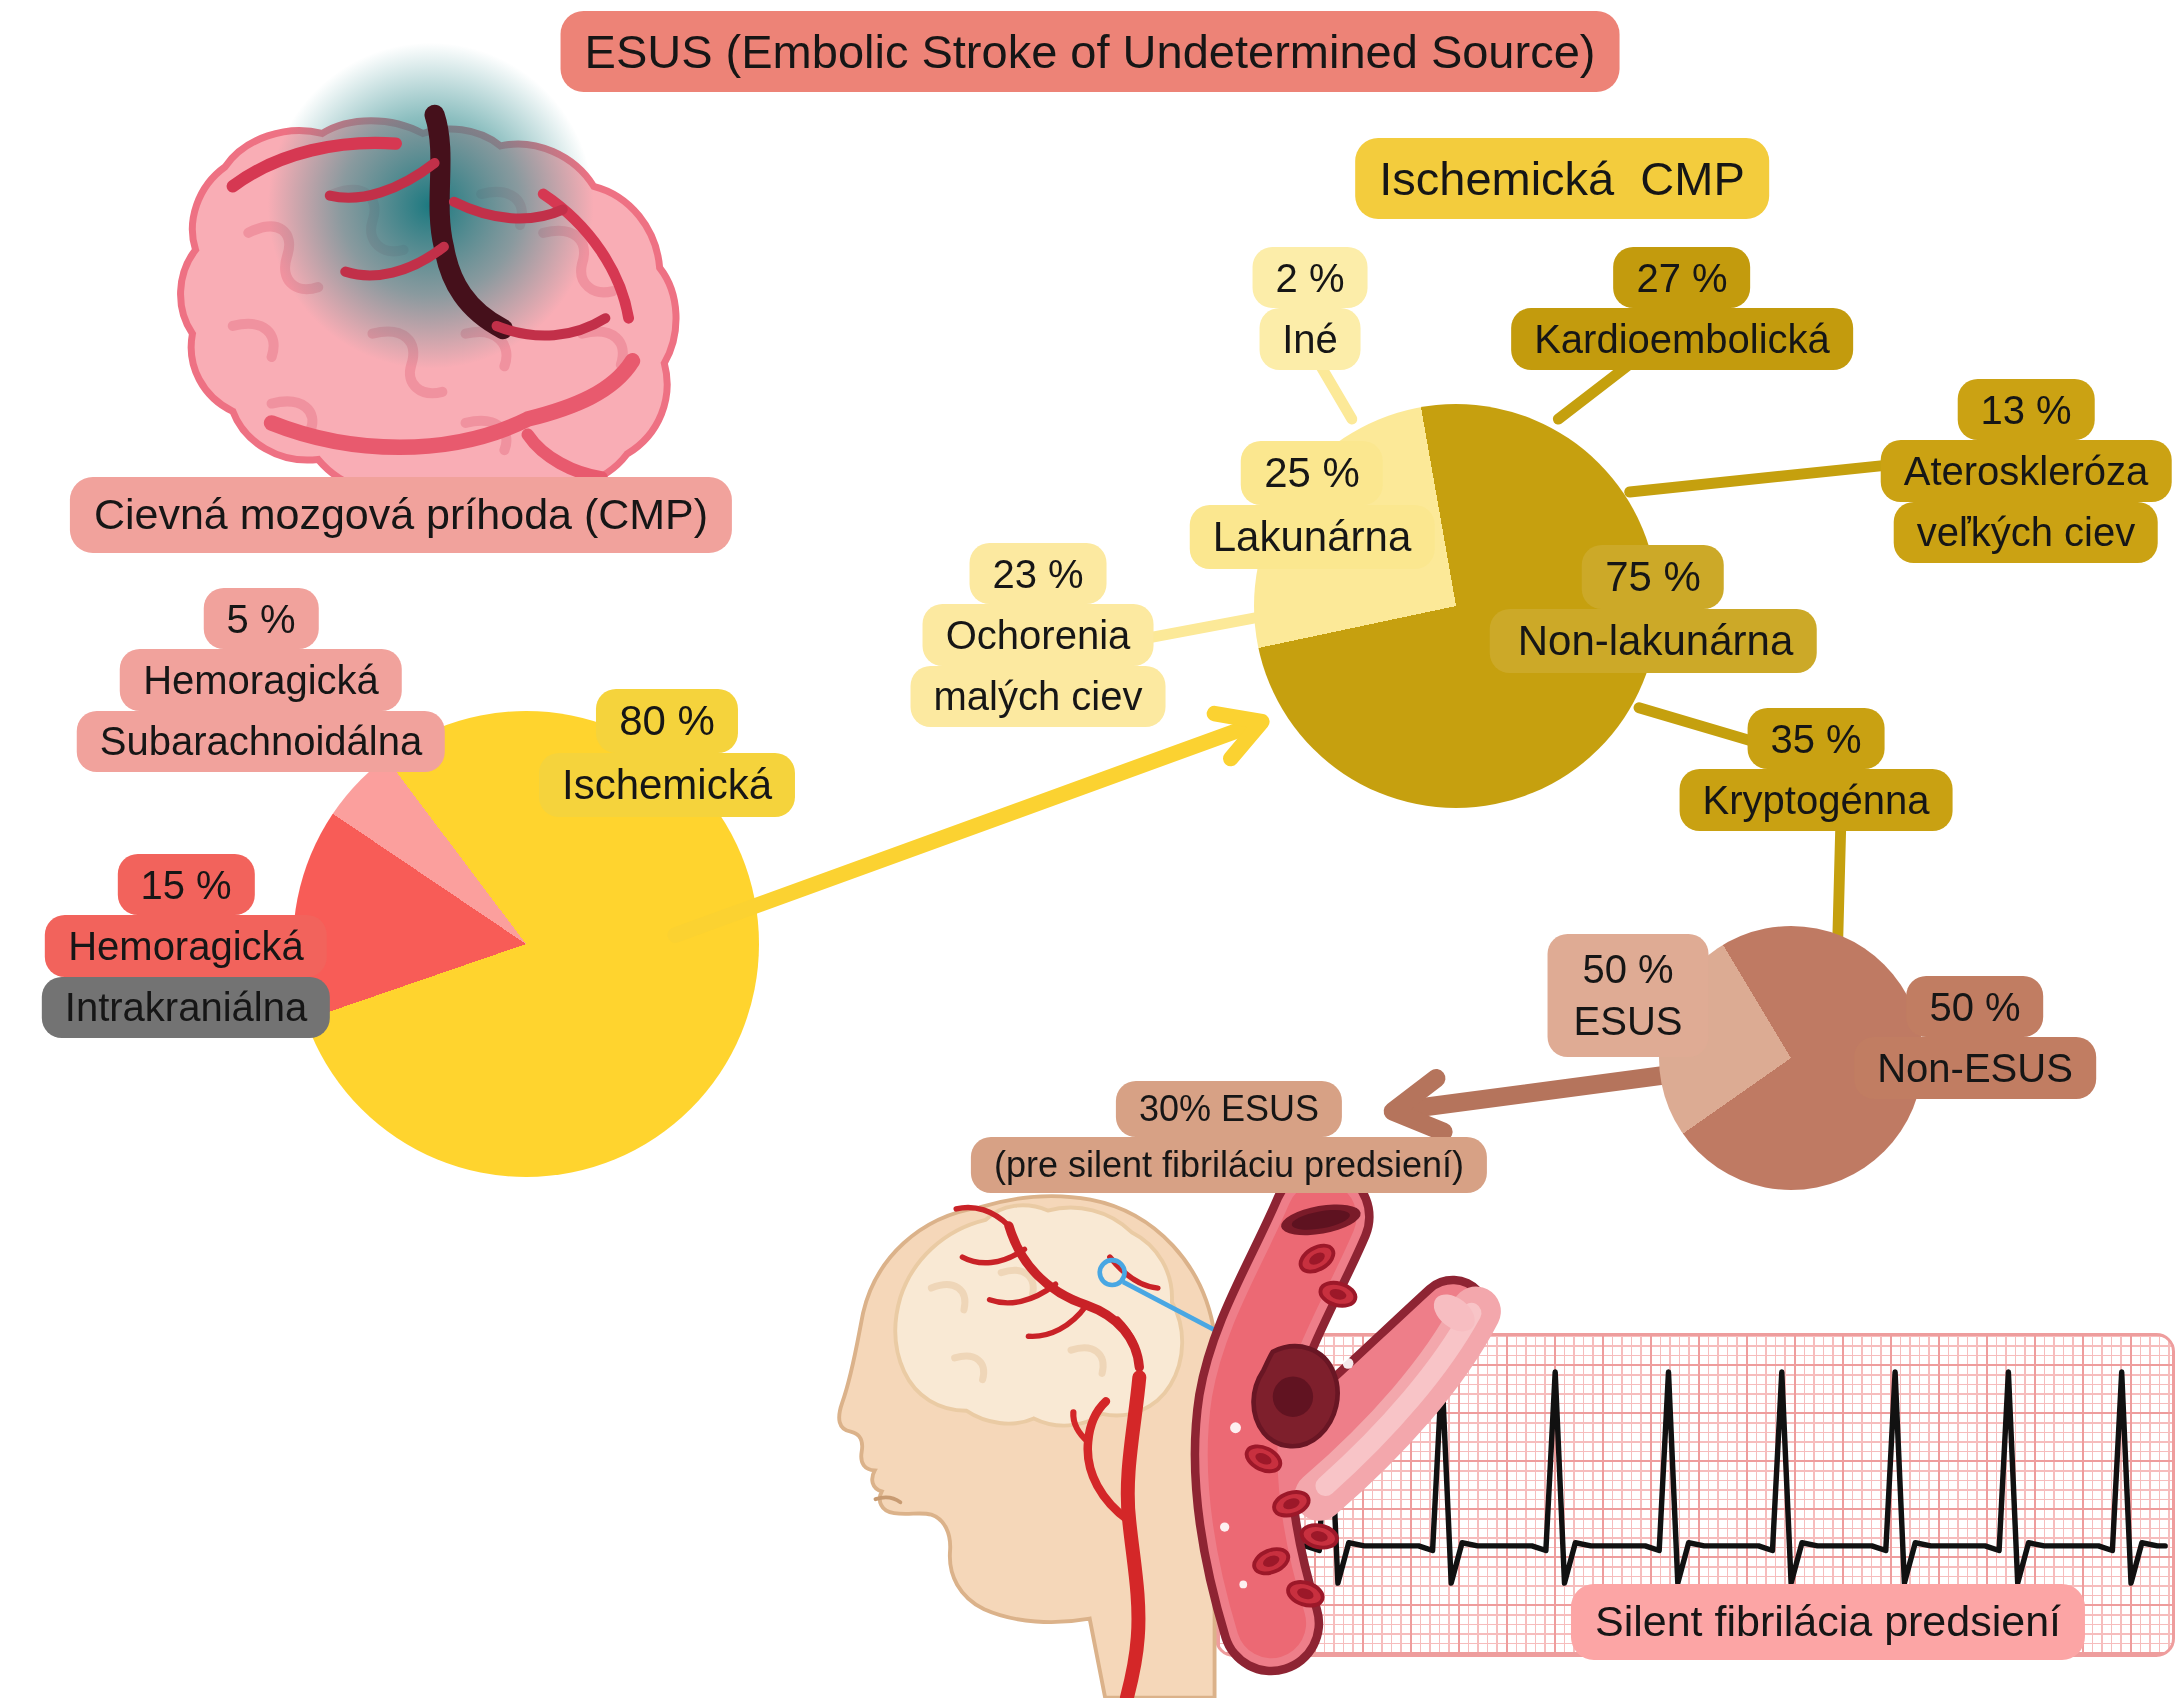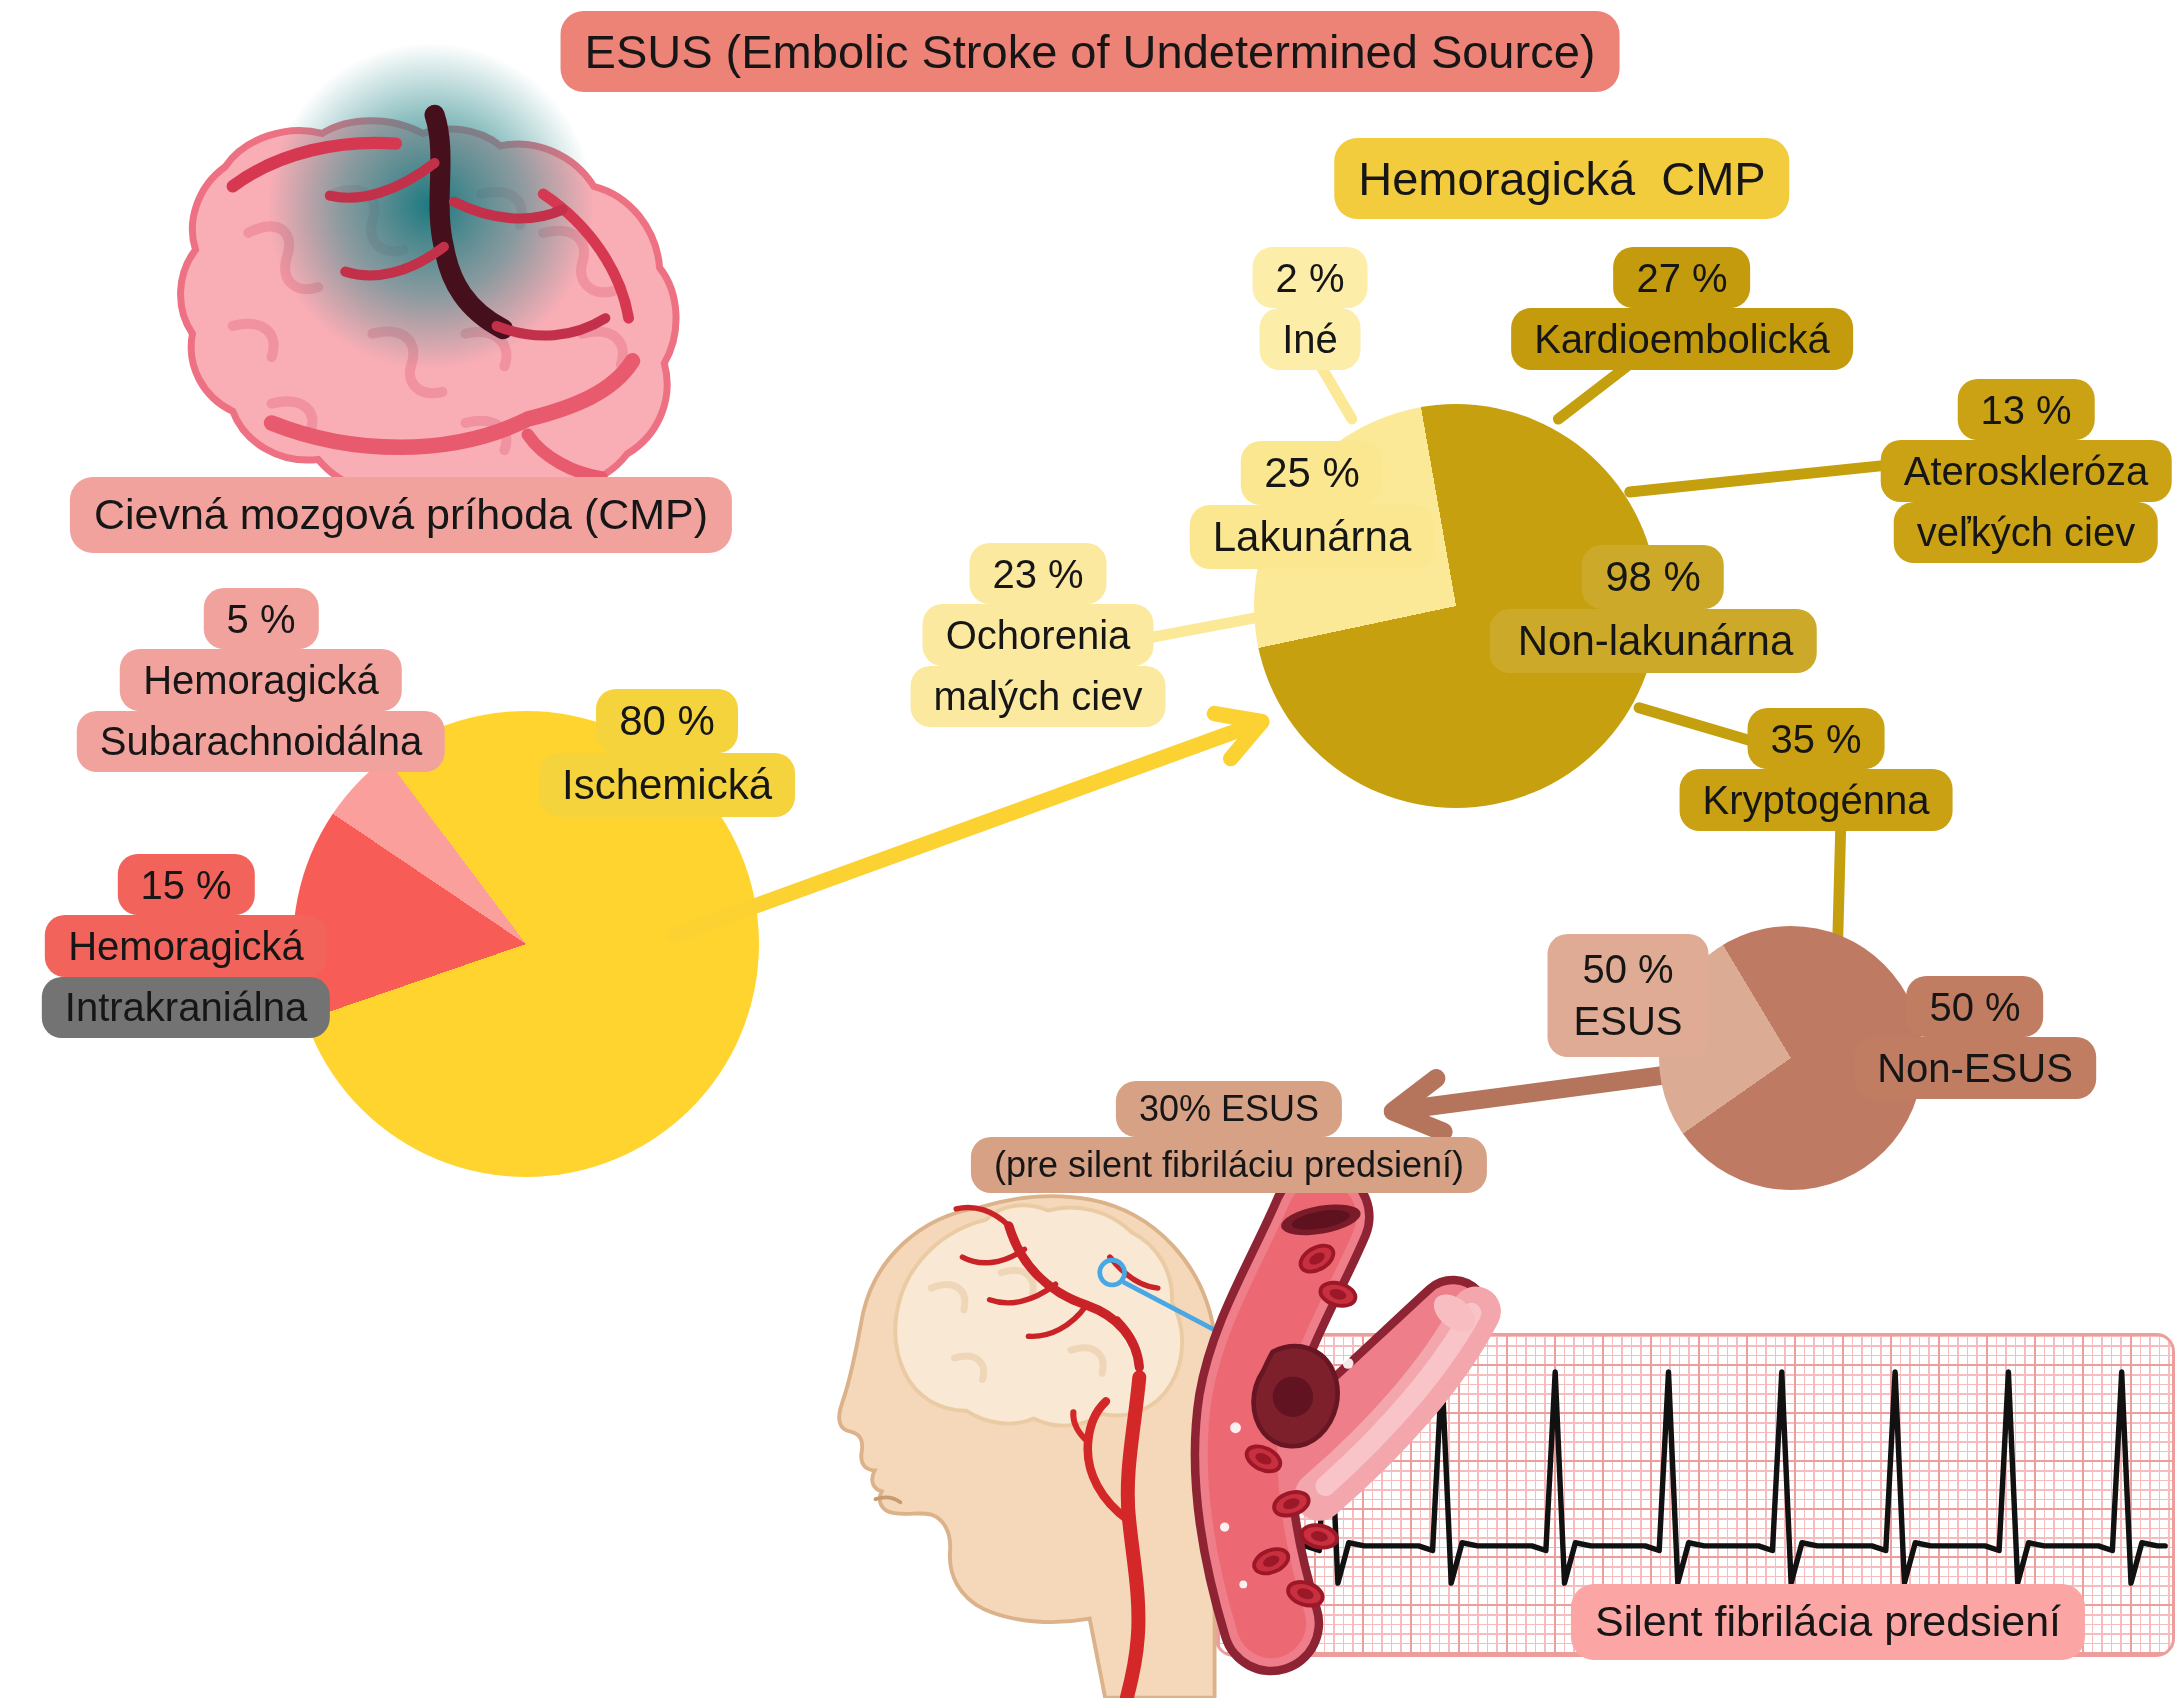--- a/index.html
+++ b/index.html
@@ -202,41 +202,41 @@
   <div class="lbl" style="left:186px;top:854px;font-size:40px">
       <div class="pill" style="background: rgb(242, 99, 92);">15 %</div>
       <div class="pill" style="background: rgb(242, 99, 92);">Hemoragická</div>
       <div class="pill" style="background: #737373;">Intrakraniálna</div>
     </div>
   <div class="lbl" style="left:667px;top:689px;font-size:42px">
       <div class="pill" style="background: rgb(245, 211, 60);">80 %</div>
       <div class="pill" style="background: rgb(245, 211, 60);">Ischemická</div>
     </div>
   <div class="lbl wide" style="left:1562px;top:138px;font-size:47px">
-      <div class="pill multi" style="background: rgb(243, 204, 61);"><div>Hemoragická  CMP</div></div>
+      <div class="pill multi" style="background: rgb(243, 204, 61);"><div>Ischemická  CMP</div></div>
     </div>
   <div class="lbl" style="left:1310px;top:247px;font-size:40px">
       <div class="pill" style="background: rgb(252, 237, 169);">2 %</div>
       <div class="pill" style="background: rgb(252, 237, 169);">Iné</div>
     </div>
   <div class="lbl" style="left:1682px;top:247px;font-size:40px">
       <div class="pill" style="background: rgb(195, 155, 13);">27 %</div>
       <div class="pill" style="background: rgb(195, 155, 13);">Kardioembolická</div>
     </div>
   <div class="lbl" style="left:2026px;top:379px;font-size:40px">
       <div class="pill" style="background: rgb(203, 162, 19);">13 %</div>
       <div class="pill" style="background: rgb(203, 162, 19);">Ateroskleróza</div>
       <div class="pill" style="background: rgb(203, 162, 19);">veľkých ciev</div>
     </div>
   <div class="lbl" style="left:1312px;top:441px;font-size:42px">
       <div class="pill" style="background: rgb(251, 231, 143);">25 %</div>
       <div class="pill" style="background: rgb(251, 231, 143);">Lakunárna</div>
     </div>
   <div class="lbl" style="left:1653px;top:545px;font-size:42px">
-      <div class="pill" style="background: rgb(204, 169, 40);">98 %</div>
+      <div class="pill" style="background: rgb(204, 169, 40);">75 %</div>
       <div class="pill" style="background: rgb(204, 169, 40); padding-left: 28px;">Non-lakunárna</div>
     </div>
   <div class="lbl" style="left:1038px;top:543px;font-size:40px">
       <div class="pill" style="background: rgb(252, 233, 160);">23 %</div>
       <div class="pill" style="background: rgb(252, 233, 160);">Ochorenia</div>
       <div class="pill" style="background: rgb(252, 233, 160);">malých ciev</div>
     </div>
   <div class="lbl" style="left:1816px;top:708px;font-size:40px">
       <div class="pill" style="background: rgb(201, 161, 18);">35 %</div>
       <div class="pill" style="background: rgb(201, 161, 18);">Kryptogénna</div>

